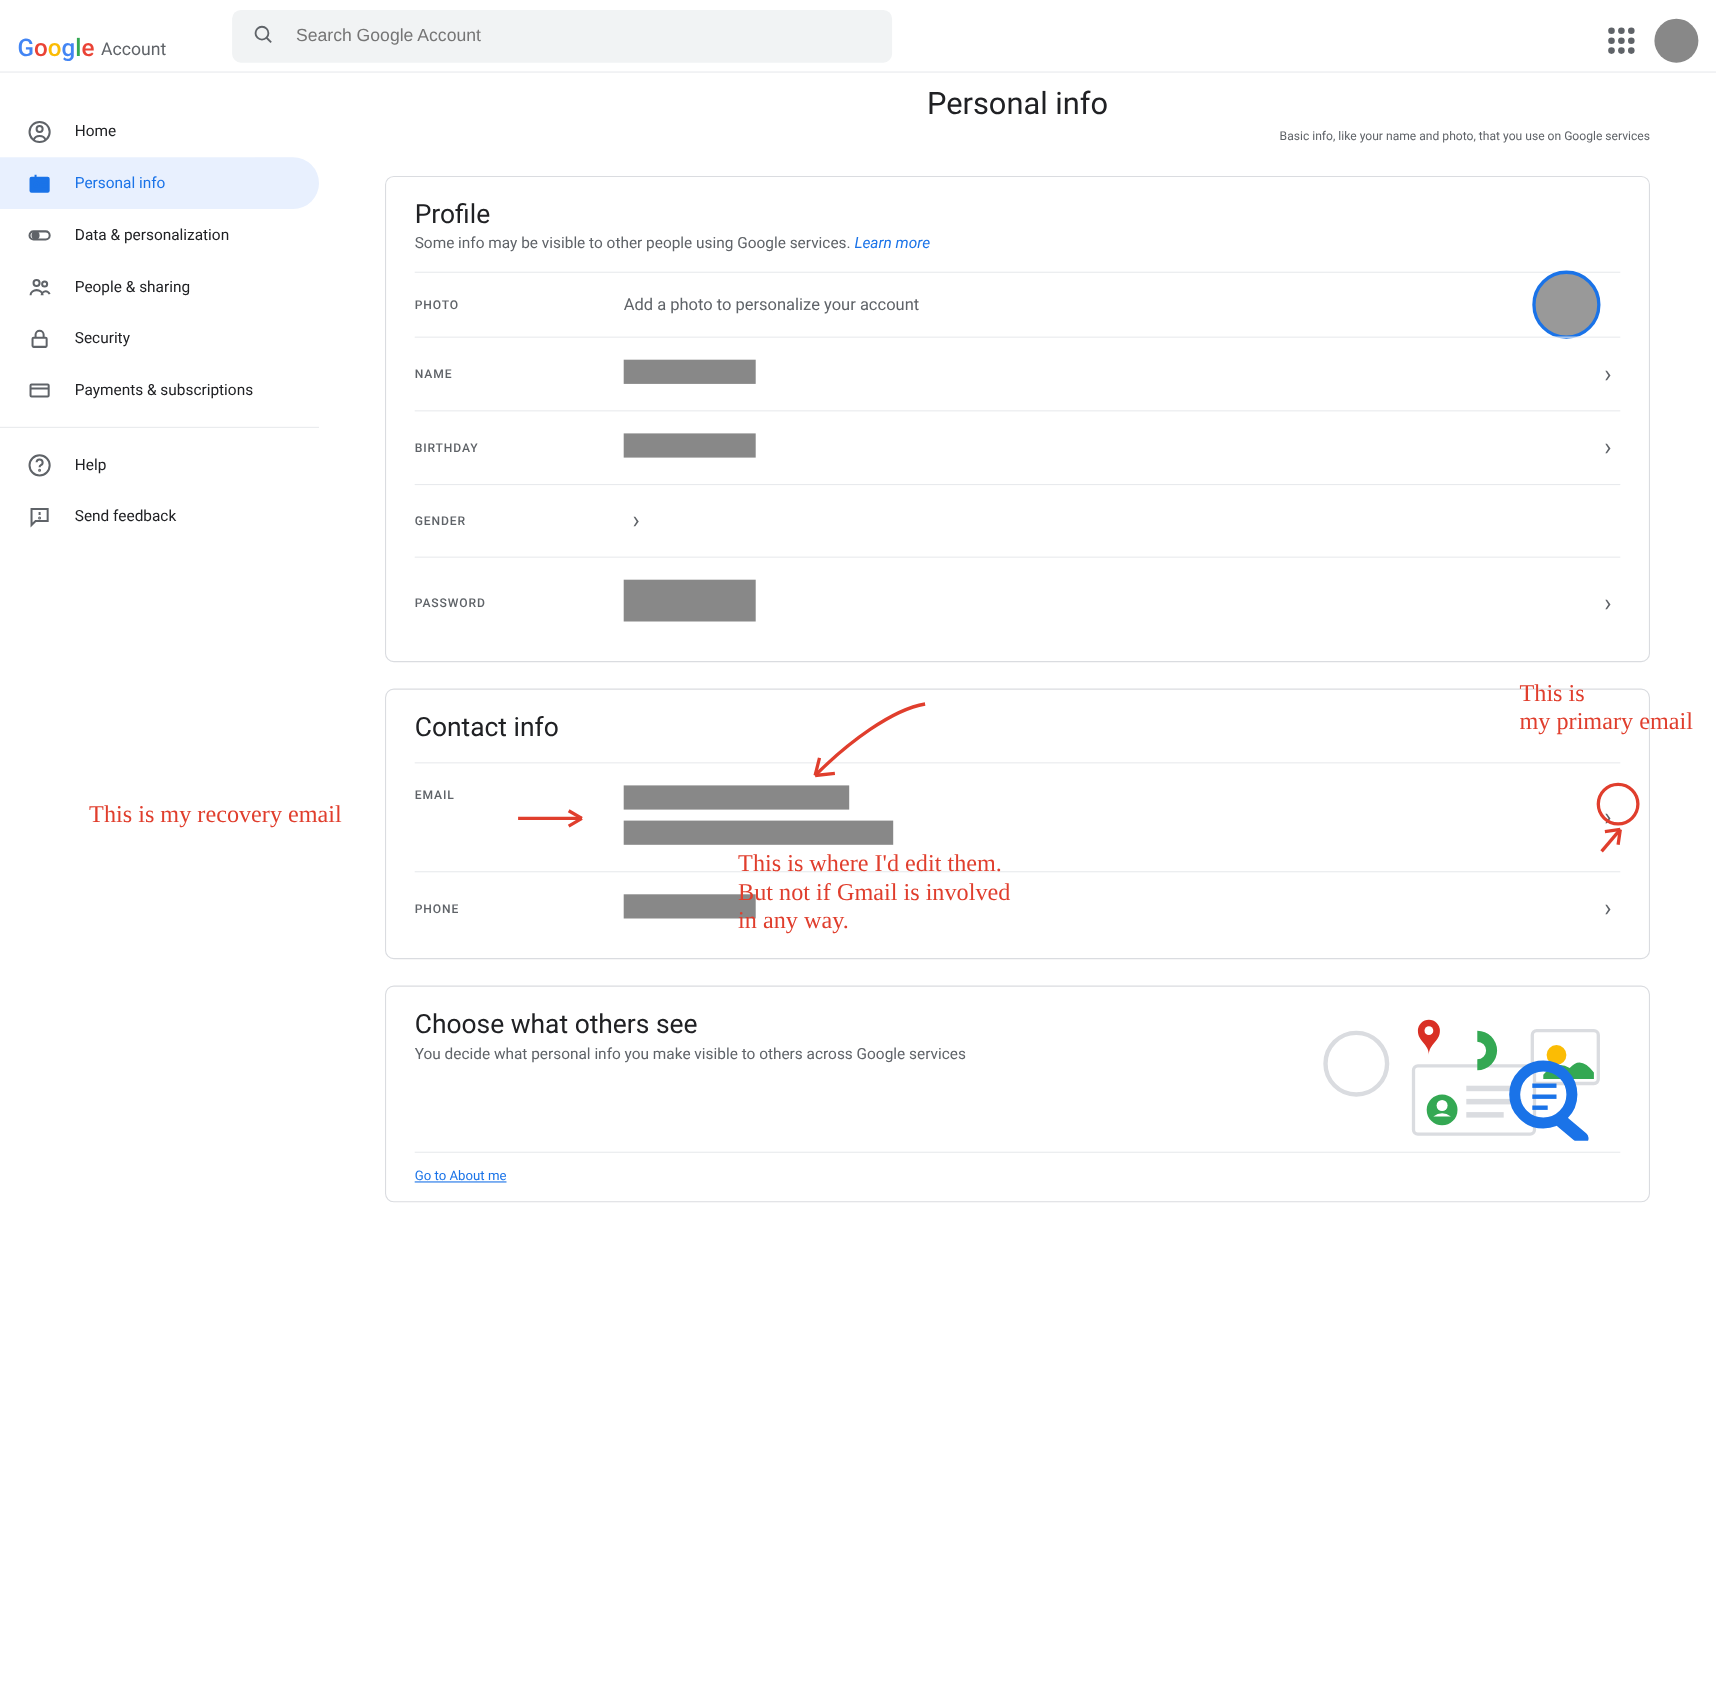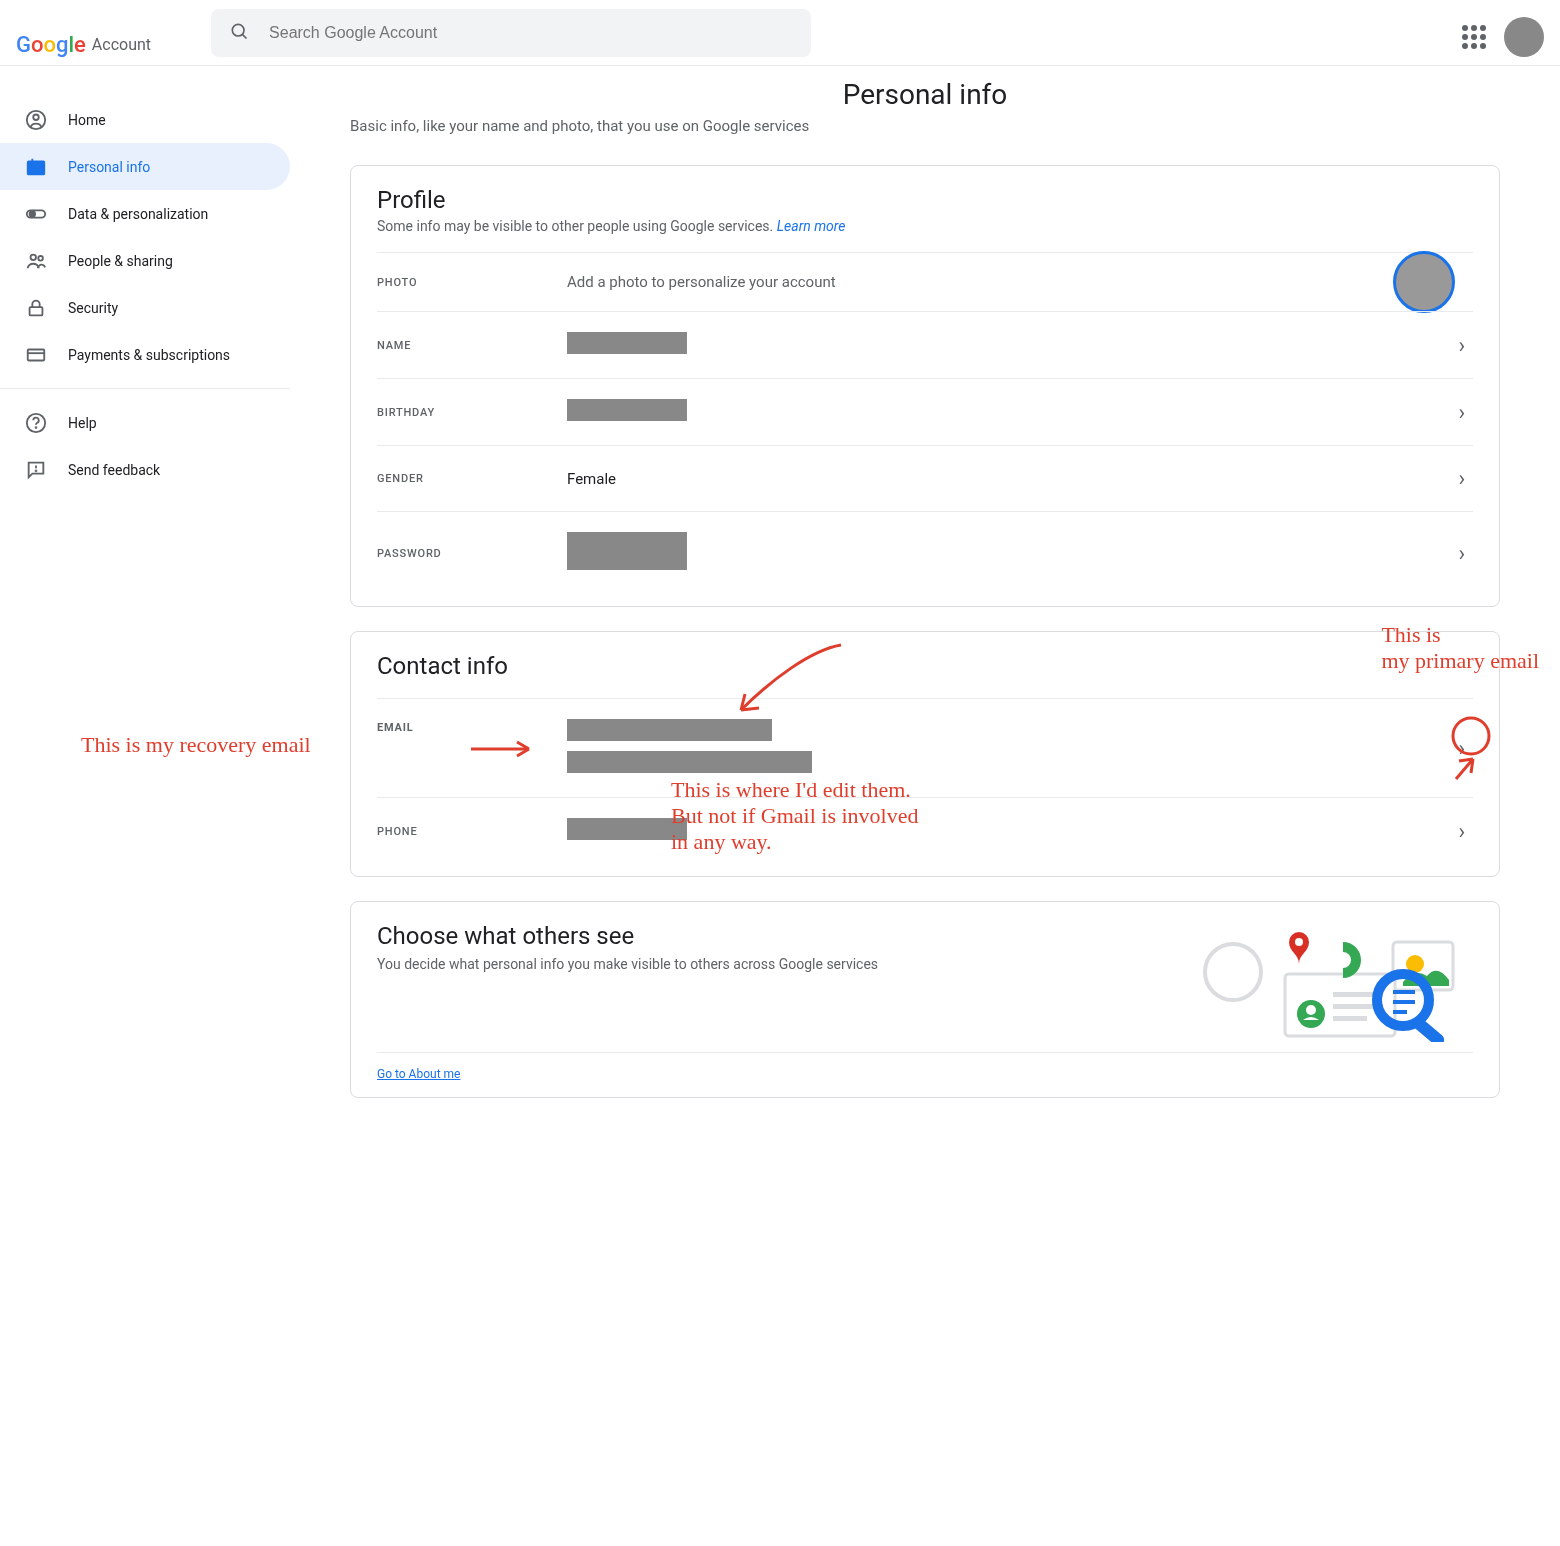--- a/index.html
+++ b/index.html
@@ -51,21 +51,21 @@
     display:flex; align-items:center; gap: 20px;
     padding: 12px 0 12px 24px; font-size:14px; color:#202124;
     border-radius: 0 28px 28px 0; height:47px;
   }
   .nav-item.active { background:#e8f0fe; color:#1a73e8; }
   .nav-item .ico { width:24px; height:24px; display:flex; align-items:center; justify-content:center; }
   .nav-item.active .ico svg { stroke:#1a73e8; fill:#1a73e8; }
   .nav-divider { border:none; border-top:1px solid #e8eaed; margin: 10px 0; }
   .main { flex:1; padding: 8px 60px 40px 60px; position:relative; }
   .page-title { text-align:center; font-size:28px; font-weight:400; margin:4px 0 6px; }
-  .page-sub { text-align:left; color:#5f6368; font-size:15px; margin-bottom:30px; }
+  .page-sub { text-align:right; color:#5f6368; font-size:11px; margin-bottom:30px; }
   .card {
     border:1px solid #dadce0; border-radius:8px; margin-bottom:24px;
     padding: 20px 26px 12px; position:relative; background:#fff;
   }
   .card h2 { font-size:24px; font-weight:400; margin:0 0 4px; }
   .card-sub { color:#5f6368; font-size:14px; margin:0 0 18px; }
   .card-sub a { color:#1a73e8; text-decoration:none;font-style:italic; }
   .row {
     display:flex; align-items:center; padding:20px 0; border-top:1px solid #e8eaed;
     position:relative;
@@ -231,34 +231,33 @@
         <div class="row-value"><span class="redact" style="width:120px;"></span></div>
         <span class="chevron">›</span>
       </div>
       <div class="row">
         <div class="row-label">BIRTHDAY</div>
         <div class="row-value"><span class="redact" style="width:120px;"></span></div>
         <span class="chevron">›</span>
       </div>
       <div class="row">
         <div class="row-label">GENDER</div>
-        <div class="row-value">Female</div>
         <span class="chevron">›</span>
       </div>
       <div class="row">
         <div class="row-label">PASSWORD</div>
         <div class="row-value"><span class="redact" style="width:120px;height:38px;"></span></div>
         <span class="chevron">›</span>
       </div>
     </section>
 
     <section class="card" style="position:relative;">
       <h2>Contact info</h2>
       <div class="row" style="border-top:1px solid #e8eaed; margin-top:18px; align-items:flex-start;">
-        <div class="row-label" style="padding-top:2px;font-weight:bold;">EMAIL</div>
+        <div class="row-label" style="padding-top:2px;">EMAIL</div>
         <div class="row-value">
           <span class="redact" style="width:205px;"></span><br>
           <span class="redact" style="width:245px;margin-top:6px;"></span>
         </div>
         <span class="chevron" style="align-self:center;">›</span>
       </div>
       <div class="row">
         <div class="row-label">PHONE</div>
         <div class="row-value"><span class="redact" style="width:120px;"></span></div>
         <span class="chevron">›</span>

